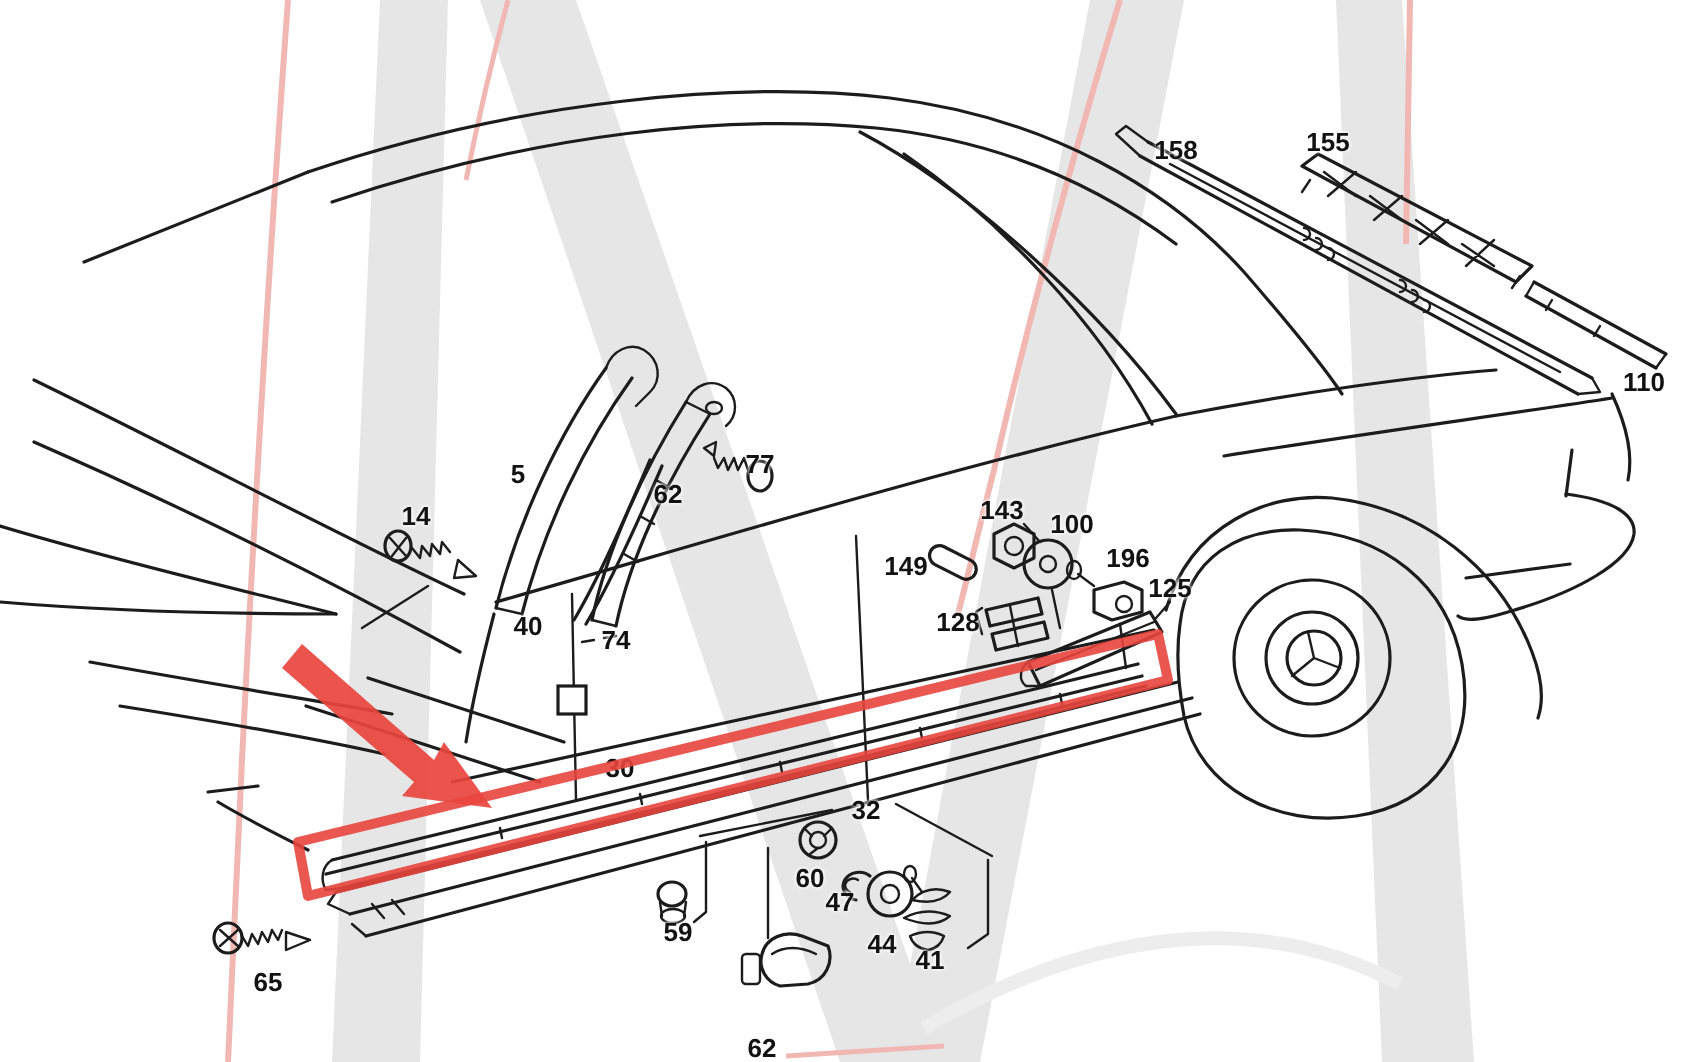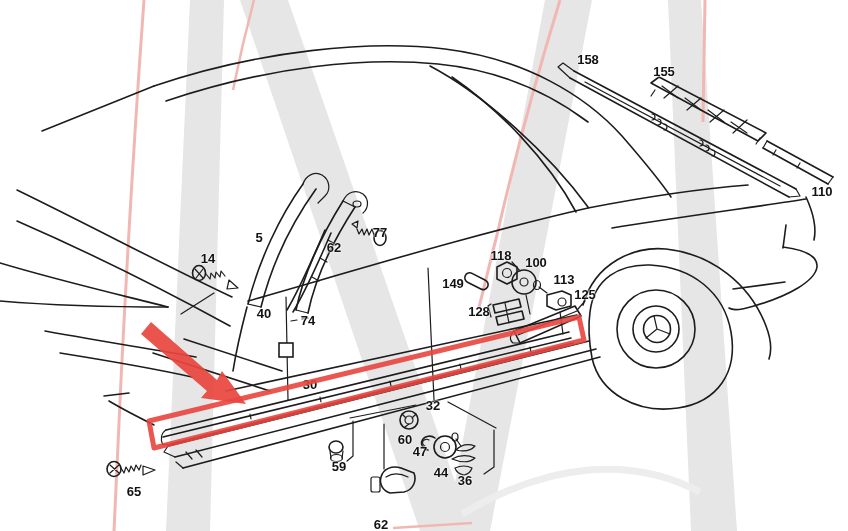--- a/index.html
+++ b/index.html
@@ -216,34 +216,34 @@
     </g>
   </svg>
 
   <span class="plbl" style="left:208px;top:258px">14</span>
   <span class="plbl" style="left:259px;top:237px">5</span>
   <span class="plbl" style="left:334px;top:247px">62</span>
   <span class="plbl" style="left:380px;top:232px">77</span>
   <span class="plbl" style="left:264px;top:313px">40</span>
   <span class="plbl" style="left:308px;top:320px">74</span>
   <span class="plbl" style="left:453px;top:283px">149</span>
-  <span class="plbl" style="left:501px;top:255px">118</span>
+  <span class="plbl" style="left:501px;top:255px">143</span>
   <span class="plbl" style="left:536px;top:262px">100</span>
-  <span class="plbl" style="left:564px;top:279px">113</span>
+  <span class="plbl" style="left:564px;top:279px">196</span>
   <span class="plbl" style="left:479px;top:311px">128</span>
   <span class="plbl" style="left:585px;top:294px">125</span>
-  <span class="plbl" style="left:588px;top:59px">158</span>
+  <span class="plbl" style="left:588px;top:75px">158</span>
   <span class="plbl" style="left:664px;top:71px">155</span>
   <span class="plbl" style="left:822px;top:191px">110</span>
   <span class="plbl" style="left:310px;top:384px">30</span>
   <span class="plbl" style="left:433px;top:405px">32</span>
   <span class="plbl" style="left:405px;top:439px">60</span>
   <span class="plbl" style="left:420px;top:451px">47</span>
   <span class="plbl" style="left:441px;top:472px">44</span>
-  <span class="plbl" style="left:465px;top:480px">36</span>
+  <span class="plbl" style="left:465px;top:480px">41</span>
   <span class="plbl" style="left:339px;top:466px">59</span>
   <span class="plbl" style="left:381px;top:524px">62</span>
   <span class="plbl" style="left:134px;top:491px">65</span>
 
   <svg class="overlay" width="848" height="531" viewBox="0 0 848 531">
     <polygon points="149,421 579,317 584,340 154,448" fill="none" stroke="#e8453e" stroke-width="5" stroke-linejoin="round" opacity="0.9"></polygon>
     <polygon points="151,322 141,334 207,391 201,398 246,404 222,371 217,380" fill="#e8453e" opacity="0.92"></polygon>
   </svg>
 
 </div>

